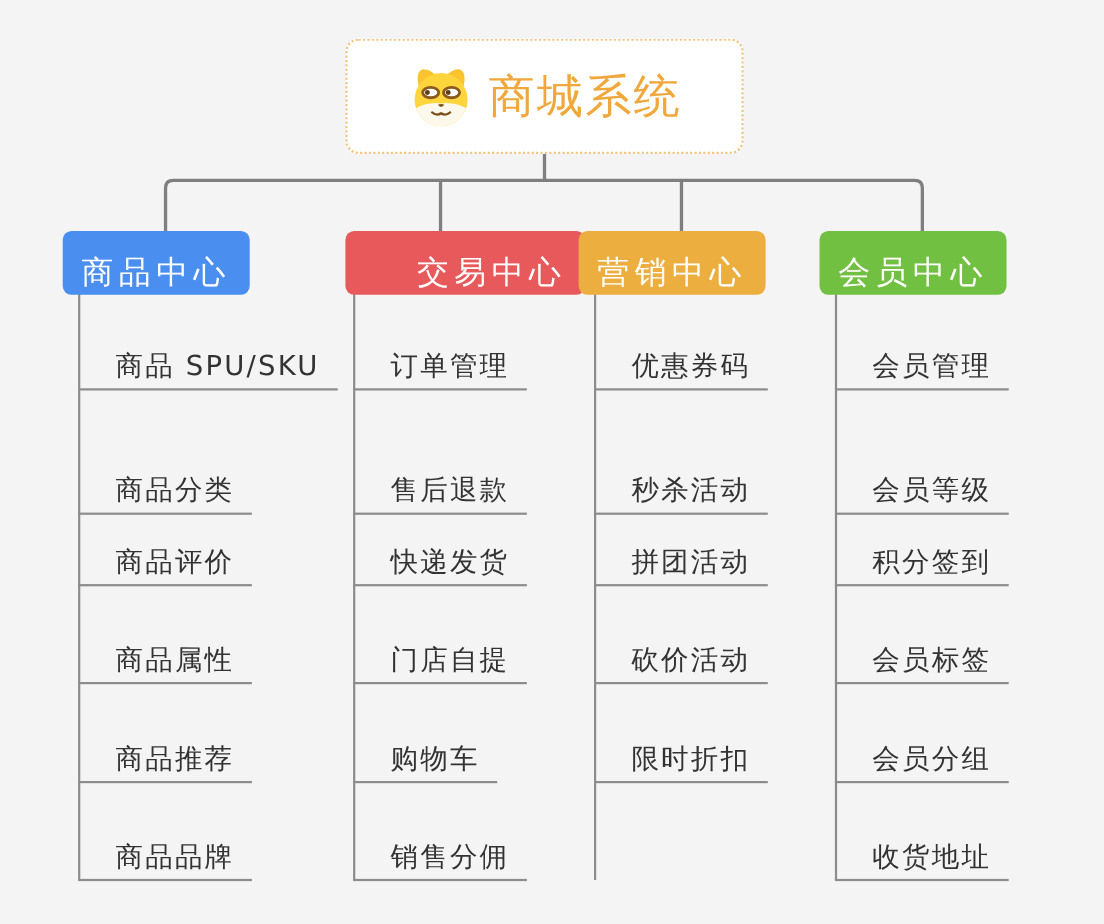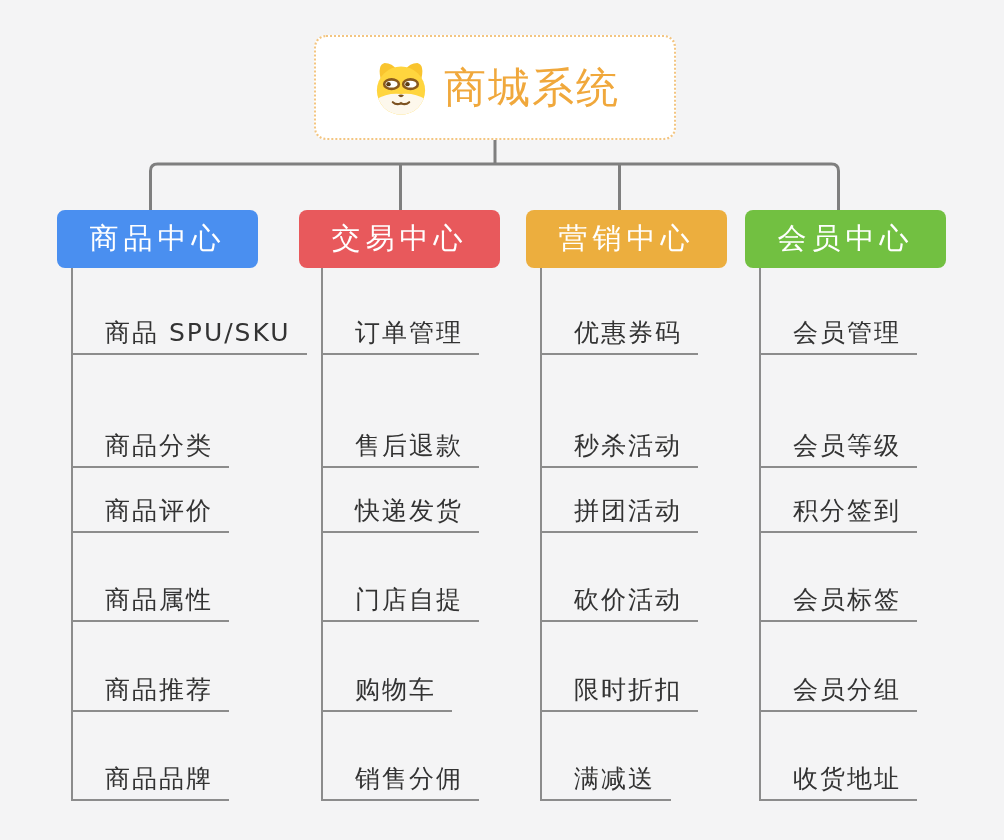--- a/index.html
+++ b/index.html
@@ -21,27 +21,27 @@
     z-index:2;
   }
   .root-title{
     font-size:42px;letter-spacing:2px;font-weight:500;color:#f0a83c;
     white-space:nowrap;
   }
   .dog-icon{width:62px;height:58px;display:block;}
 
   
   .branch-node{
-    position:absolute;top:210px;width:201px;height:58px;
-    border-radius:8px;display:flex;align-items:center;justify-content:center;
+    position:absolute;top:210px;width:170px;height:58px;
+    border-radius:8px;display:flex;align-items:flex-end;justify-content:center;
     color:#ffffff;font-size:29px;letter-spacing:5px;white-space:nowrap;
     z-index:2;
   }
   .branch-0{left:57px;}
-  .branch-1{left:299px;}
+  .branch-1{left:314px;padding-left:48px;}
   .branch-2{left:526px;}
   .branch-3{left:745px;}
 
   
   .leaf{
     position:absolute;
     box-sizing:border-box;
     padding:0 16px 6px 34px;
     border-bottom:2px solid #8c8c8c;
     font-size:25px;line-height:28px;letter-spacing:2px;color:#333333;
@@ -125,21 +125,20 @@
   <div class="leaf col-1 row-2">快递发货</div>
   <div class="leaf col-1 row-3">门店自提</div>
   <div class="leaf col-1 row-4">购物车</div>
   <div class="leaf col-1 row-5">销售分佣</div>
 
   <div class="leaf col-2 row-0">优惠券码</div>
   <div class="leaf col-2 row-1">秒杀活动</div>
   <div class="leaf col-2 row-2">拼团活动</div>
   <div class="leaf col-2 row-3">砍价活动</div>
   <div class="leaf col-2 row-4">限时折扣</div>
-  <div class="leaf col-2 row-5">满减送</div>
 
   <div class="leaf col-3 row-0">会员管理</div>
   <div class="leaf col-3 row-1">会员等级</div>
   <div class="leaf col-3 row-2">积分签到</div>
   <div class="leaf col-3 row-3">会员标签</div>
   <div class="leaf col-3 row-4">会员分组</div>
   <div class="leaf col-3 row-5">收货地址</div>
 
 </div>
 

